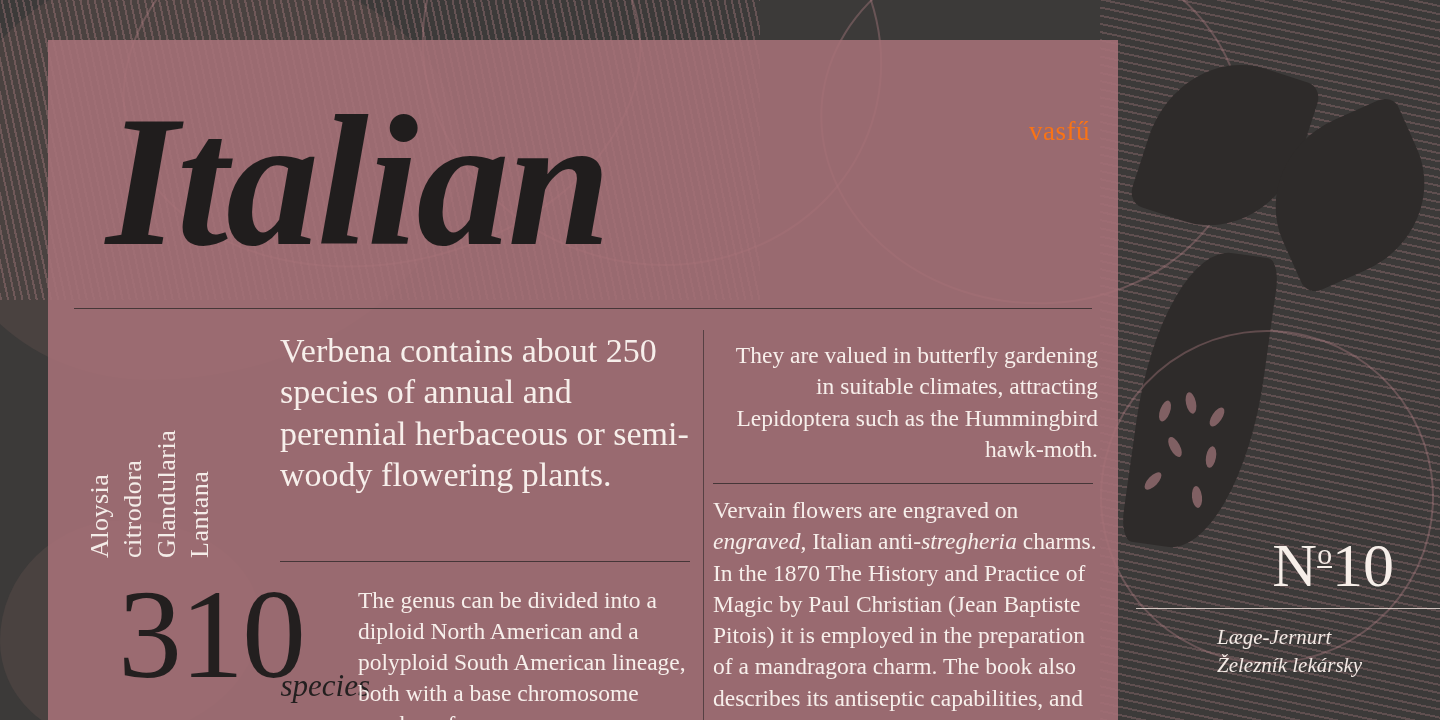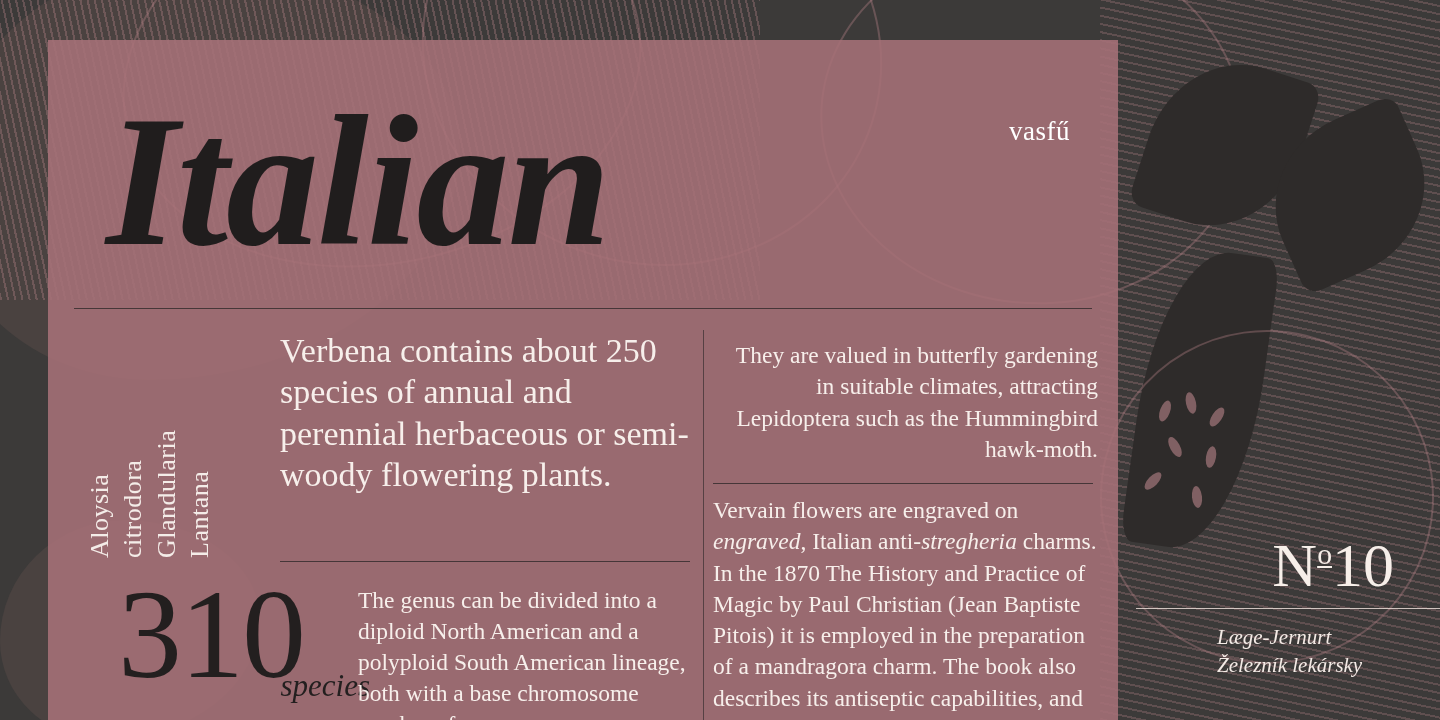--- a/index.html
+++ b/index.html
@@ -79,24 +79,24 @@
     overflow: hidden;
   }
   .card-inner {
     position: absolute;
     inset: 0;
     padding: 0 32px;
   }
 
   .kicker {
     position: absolute;
-    right: 48px;
+    right: 28px;
     top: 76px;
     font-size: 27px;
-    color: #ffffff;
+    color: #f97316;
     letter-spacing: 0.5px;
   }
 
   .title {
     position: absolute;
     left: 58px;
     top: 48px;
     font-size: 186px;
     line-height: 1;
     font-style: italic;

